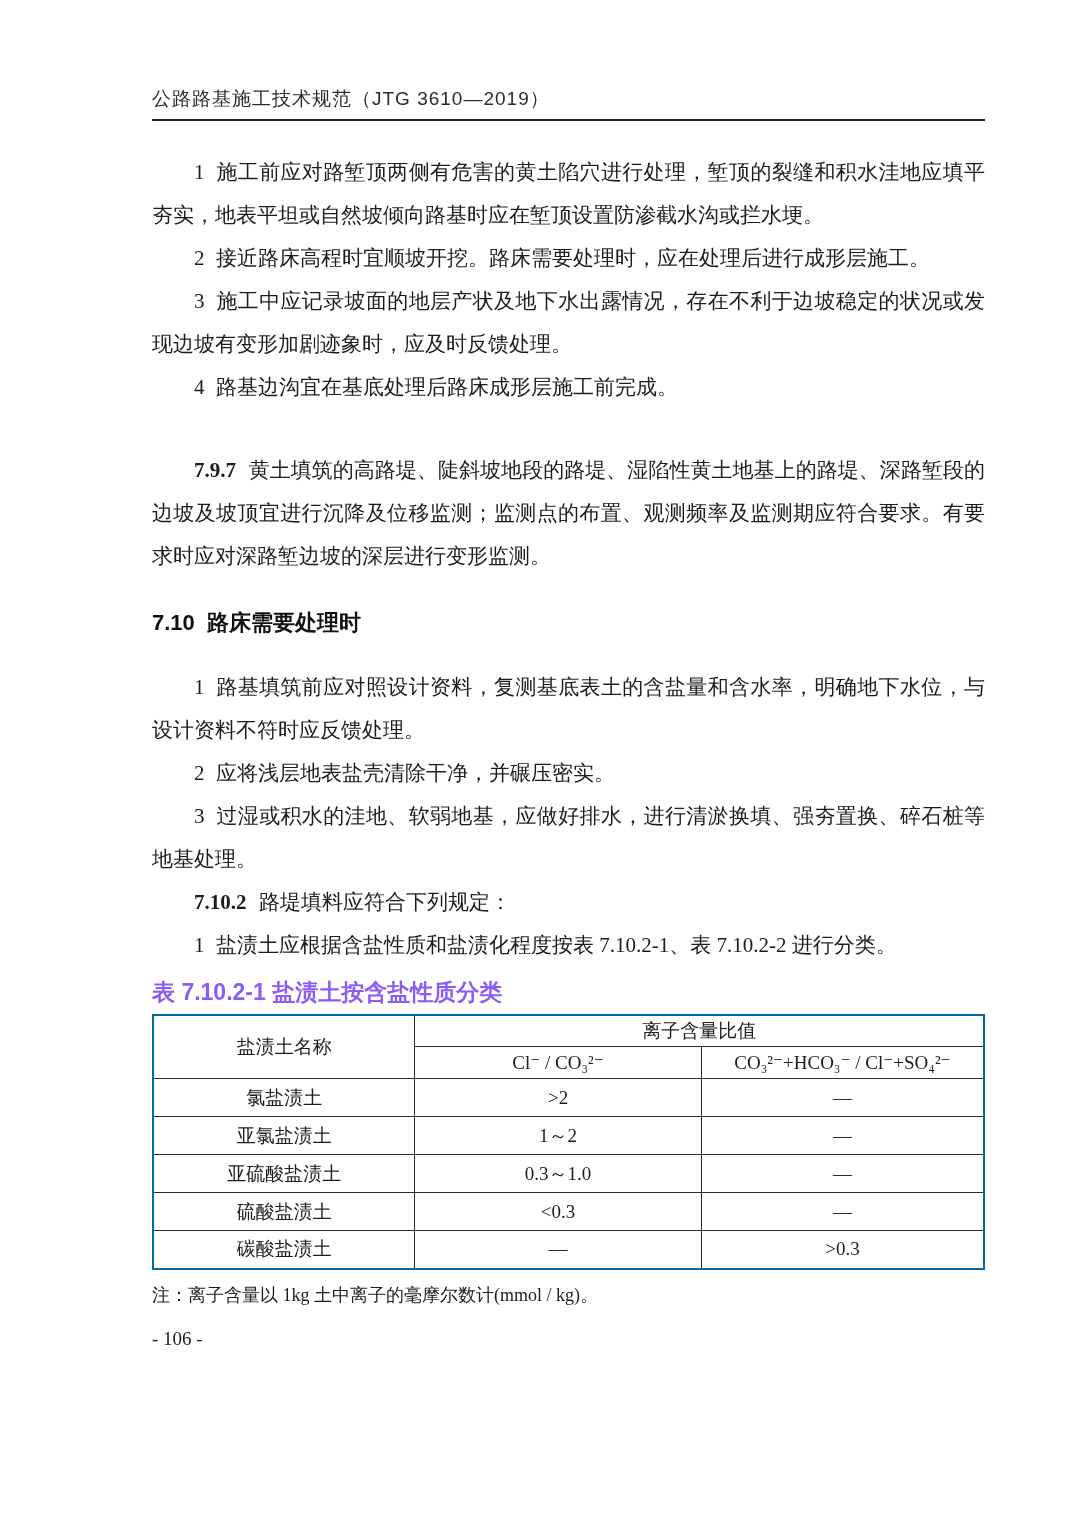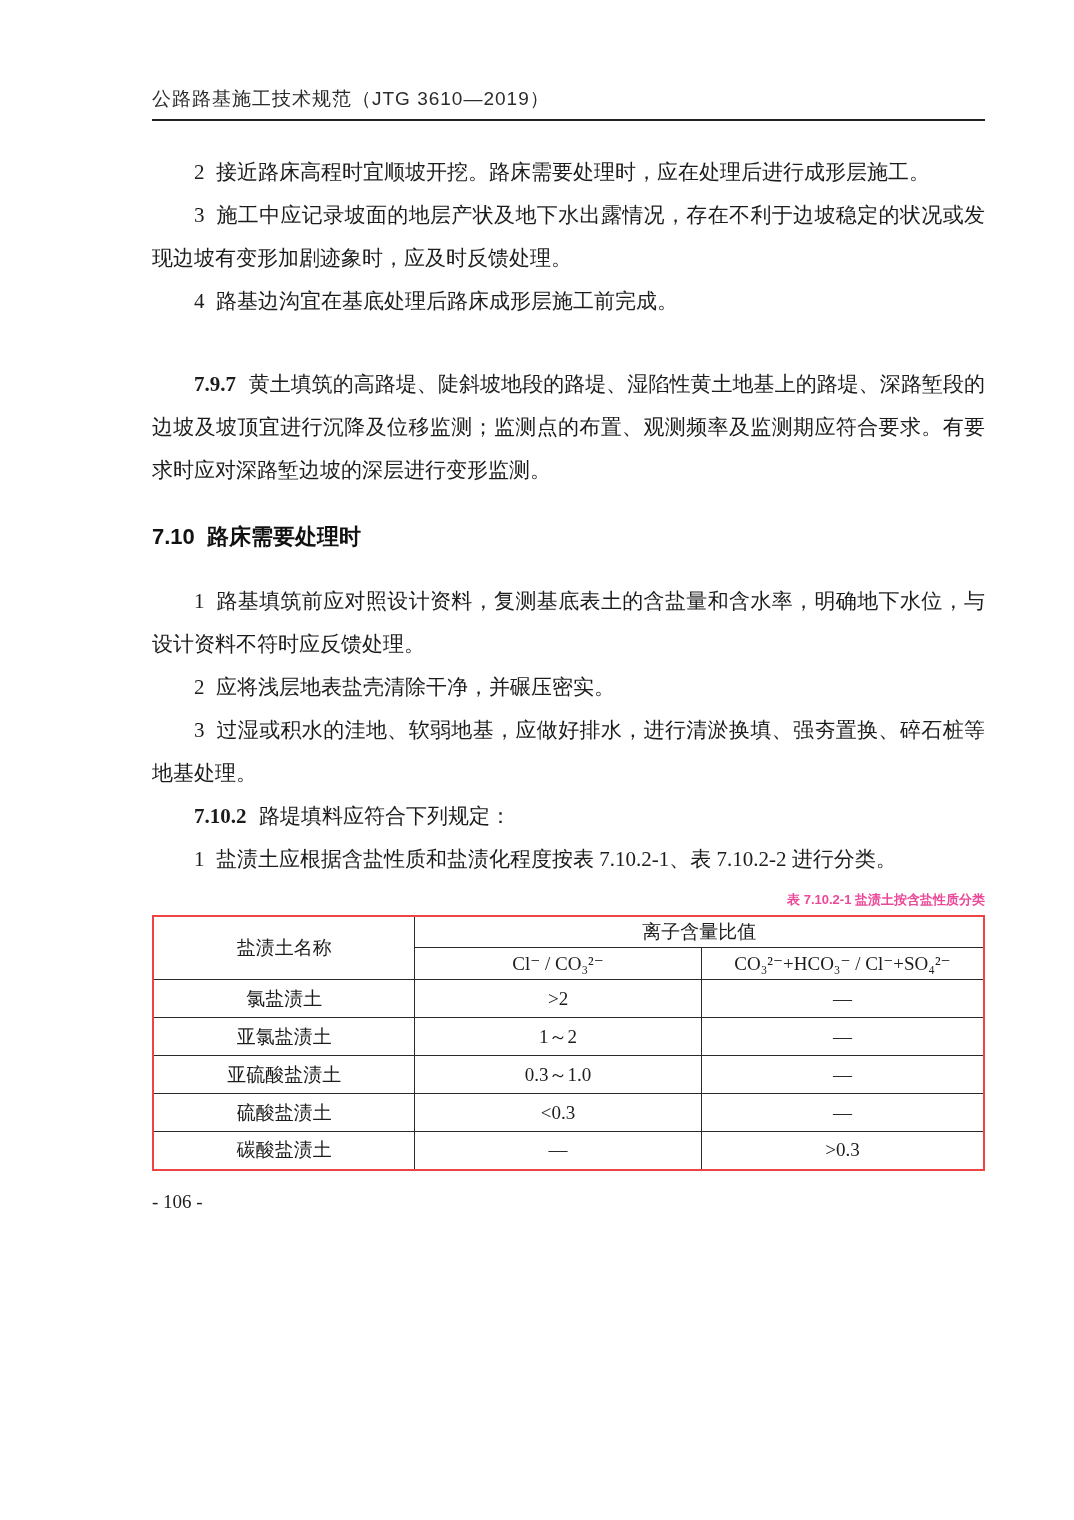--- a/index.html
+++ b/index.html
@@ -41,28 +41,28 @@
   .section-heading {
     font-family: "Liberation Sans", "DejaVu Sans", sans-serif;
     font-size: 22px; font-weight: bold; color: #111;
     margin-top: 30px; margin-bottom: 28px;
     line-height: 30px;
   }
   .section-heading .sec-num { margin-right: 0.55em; }
   
   .table-caption {
     font-family: "Liberation Sans", "DejaVu Sans", sans-serif;
-    font-size: 13px; font-weight: bold; color: #ec4899;
-    text-align: right;
+    font-size: 23px; font-weight: bold; color: #8b5cf6;
+    text-align: left;
     margin-top: 10px; margin-bottom: 6px;
   }
   table.cls-table {
     width: 100%;
     border-collapse: collapse;
-    border: 2px solid #ef4444;
+    border: 2px solid #0369a1;
   }
   table.cls-table td {
     border: 1.5px solid #2a2a2a;
     text-align: center; vertical-align: middle;
     font-size: 19px; color: #1c1c1c;
     padding: 2px 4px;
   }
   td.hdr-group { height: 30px; }
   td.hdr-formula {
     height: 32px;
@@ -85,20 +85,21 @@
 </head>
 <body>
 
 <div class="page">
 
   <div class="doc-header">
     <span>公路路基施工技术规范（JTG 3610—2019）</span>
   </div>
   <div class="header-rule"></div>
 
+  <p class="para indent"><span class="item-num">1</span><span>施工前应对路堑顶两侧有危害的黄土陷穴进行处理，堑顶的裂缝和积水洼地应填平夯实，地表平坦或自然坡倾向路基时应在堑顶设置防渗截水沟或拦水埂。</span></p>
   <p class="para indent"><span class="item-num">2</span><span>接近路床高程时宜顺坡开挖。路床需要处理时，应在处理后进行成形层施工。</span></p>
   <p class="para indent"><span class="item-num">3</span><span>施工中应记录坡面的地层产状及地下水出露情况，存在不利于边坡稳定的状况或发现边坡有变形加剧迹象时，应及时反馈处理。</span></p>
   <p class="para indent"><span class="item-num">4</span><span>路基边沟宜在基底处理后路床成形层施工前完成。</span></p>
 
   <p class="para indent gap-top-large"><span class="clause-num">7.9.7</span><span>黄土填筑的高路堤、陡斜坡地段的路堤、湿陷性黄土地基上的路堤、深路堑段的边坡及坡顶宜进行沉降及位移监测；监测点的布置、观测频率及监测期应符合要求。有要求时应对深路堑边坡的深层进行变形监测。</span></p>
 
   <h2 class="section-heading"><span class="sec-num">7.10</span><span>路床需要处理时</span></h2>
 
   <p class="para indent"><span class="item-num">1</span><span>路基填筑前应对照设计资料，复测基底表土的含盐量和含水率，明确地下水位，与设计资料不符时应反馈处理。</span></p>
   <p class="para indent"><span class="item-num">2</span><span>应将浅层地表盐壳清除干净，并碾压密实。</span></p>
@@ -145,16 +146,17 @@
         <td class="row-val">—</td>
       </tr>
       <tr>
         <td class="row-name">碳酸盐渍土</td>
         <td class="row-val">—</td>
         <td class="row-val">&gt;0.3</td>
       </tr>
     </tbody>
   </table>
 
+  <p class="note">注：离子含量以 1kg 土中离子的毫摩尔数计(mmol / kg)。</p>
 
   <div class="page-number">- 106 -</div>
 
 </div>
 
 </body></html>

